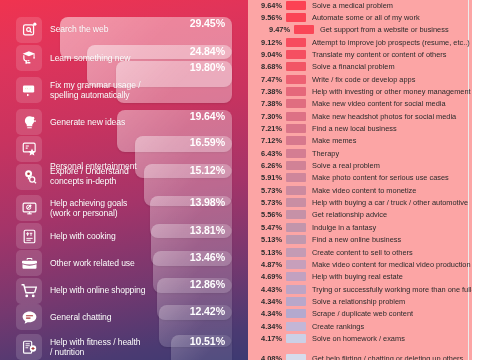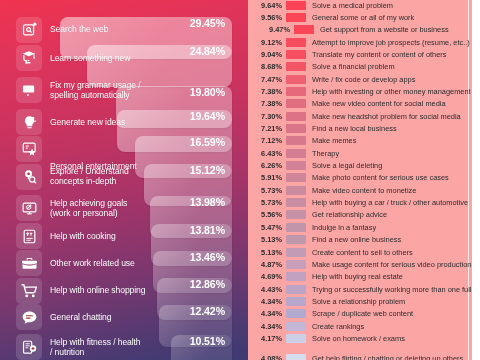--- a/index.html
+++ b/index.html
@@ -139,21 +139,21 @@
           <path d="M11 2 L21 6 L11 10 L1 6 Z"></path>
           <rect x="18.5" y="6.5" width="1.6" height="5"></rect>
           <circle cx="19.3" cy="12.5" r="1.4"></circle>
           <path d="M4 8.6 V14 Q4 16.5 8 16.5 V22 H5.5 V18 Q2 17.6 2 14 V8 Z"></path>
           <rect x="8.6" y="16.2" width="3.2" height="1.8"></rect>
           <rect x="8.2" y="19.2" width="5.2" height="2.4"></rect>
         </svg>
       </div>
       <div class="llabel" style="top: 52.65px;">Learn something new</div>
       <div class="lrow" style="top: 41.8px; height: 32px;"></div>
-      <div class="lbar" style="top: 86px; left: 116.36px; width: 115.64px; background-color: rgba(255, 255, 255, 0.345);">
+      <div class="lbar" style="top: 61px; left: 116.36px; width: 115.64px; background-color: rgba(255, 255, 255, 0.345);">
         <span>19.80%</span>
       </div>
       <div class="licon" style="top: 77px;">
         <svg width="15" height="15" viewBox="0 0 24 24" fill="none" stroke="currentColor" stroke-width="1.8">
           <rect x="1.5" y="4" width="18" height="11" rx="2" fill="currentColor" stroke="none"></rect>
           <rect x="4" y="7" width="2.6" height="2.6" fill="#c93"></rect>
           <rect x="7.8" y="7" width="2.6" height="2.6" fill="#c93"></rect>
           <rect x="11.6" y="7" width="2.6" height="2.6" fill="#c93"></rect>
           <rect x="4" y="11" width="10.2" height="1.8" fill="#c93"></rect>
           <path d="M8 17 L8 21 L12 19 Z" fill="currentColor" stroke="none"></path>
@@ -287,21 +287,21 @@
   <div id="right-panel">
     <div id="right-edge-line"></div>
   <div class="rrow" style="top: -1.5px;">
         <div class="rpct">9.64%</div>
         <div class="rsw" style="background: rgb(252, 66, 84);"></div>
         <div class="rlabel">Solve a medical problem</div>
       </div>
       <div class="rrow" style="top: 10.85px;">
         <div class="rpct">9.56%</div>
         <div class="rsw" style="background: rgb(251, 68, 85);"></div>
-        <div class="rlabel">General some or all of my work</div>
+        <div class="rlabel">Automate some or all of my work</div>
       </div>
       <div class="rrow" style="top: 23.2px; margin-left: 8px;">
         <div class="rpct">9.47%</div>
         <div class="rsw" style="background: rgb(250, 70, 87);"></div>
         <div class="rlabel">Get support from a website or business</div>
       </div>
       <div class="rrow" style="top: 35.55px;">
         <div class="rpct">9.12%</div>
         <div class="rsw" style="background: rgb(247, 76, 94);"></div>
         <div class="rlabel">Attempt to improve job prospects (resume, etc..)</div>
@@ -327,41 +327,41 @@
         <div class="rlabel">Help with investing or other money management</div>
       </div>
       <div class="rrow" style="top: 97.3px;">
         <div class="rpct">7.38%</div>
         <div class="rsw" style="background: rgb(224, 109, 128);"></div>
         <div class="rlabel">Make new video content for social media</div>
       </div>
       <div class="rrow" style="top: 109.65px;">
         <div class="rpct">7.30%</div>
         <div class="rsw" style="background: rgb(221, 113, 133);"></div>
-        <div class="rlabel">Make new headshot problem for social media</div>
+        <div class="rlabel">Make new headshot photos for social media</div>
       </div>
       <div class="rrow" style="top: 122px;">
         <div class="rpct">7.21%</div>
         <div class="rsw" style="background: rgb(218, 117, 137);"></div>
         <div class="rlabel">Find a new local business</div>
       </div>
       <div class="rrow" style="top: 134.35px;">
         <div class="rpct">7.12%</div>
         <div class="rsw" style="background: rgb(215, 120, 141);"></div>
         <div class="rlabel">Make memes</div>
       </div>
       <div class="rrow" style="top: 146.7px;">
         <div class="rpct">6.43%</div>
         <div class="rsw" style="background: rgb(212, 125, 146);"></div>
         <div class="rlabel">Therapy</div>
       </div>
       <div class="rrow" style="top: 159.05px;">
         <div class="rpct">6.26%</div>
         <div class="rsw" style="background: rgb(209, 130, 150);"></div>
-        <div class="rlabel">Solve a legal deleting</div>
+        <div class="rlabel">Solve a real problem</div>
       </div>
       <div class="rrow" style="top: 171.4px;">
         <div class="rpct">5.91%</div>
         <div class="rsw" style="background: rgb(207, 134, 155);"></div>
         <div class="rlabel">Make photo content for serious use cases</div>
       </div>
       <div class="rrow" style="top: 183.75px;">
         <div class="rpct">5.73%</div>
         <div class="rsw" style="background: rgb(204, 138, 159);"></div>
         <div class="rlabel">Make video content to monetize</div>
@@ -387,21 +387,21 @@
         <div class="rlabel">Find a new online business</div>
       </div>
       <div class="rrow" style="top: 245.5px;">
         <div class="rpct">5.13%</div>
         <div class="rsw" style="background: rgb(196, 155, 180);"></div>
         <div class="rlabel">Create content to sell to others</div>
       </div>
       <div class="rrow" style="top: 257.85px;">
         <div class="rpct">4.87%</div>
         <div class="rsw" style="background: rgb(199, 159, 187);"></div>
-        <div class="rlabel">Make usage content for serious video production</div>
+        <div class="rlabel">Make video content for medical video production</div>
       </div>
       <div class="rrow" style="top: 270.2px;">
         <div class="rpct">4.69%</div>
         <div class="rsw" style="background: rgb(194, 161, 192);"></div>
         <div class="rlabel">Help with buying real estate</div>
       </div>
       <div class="rrow" style="top: 282.55px;">
         <div class="rpct">4.43%</div>
         <div class="rsw" style="background: rgb(189, 164, 197);"></div>
         <div class="rlabel">Trying or successfully working more than one full-time job</div>

